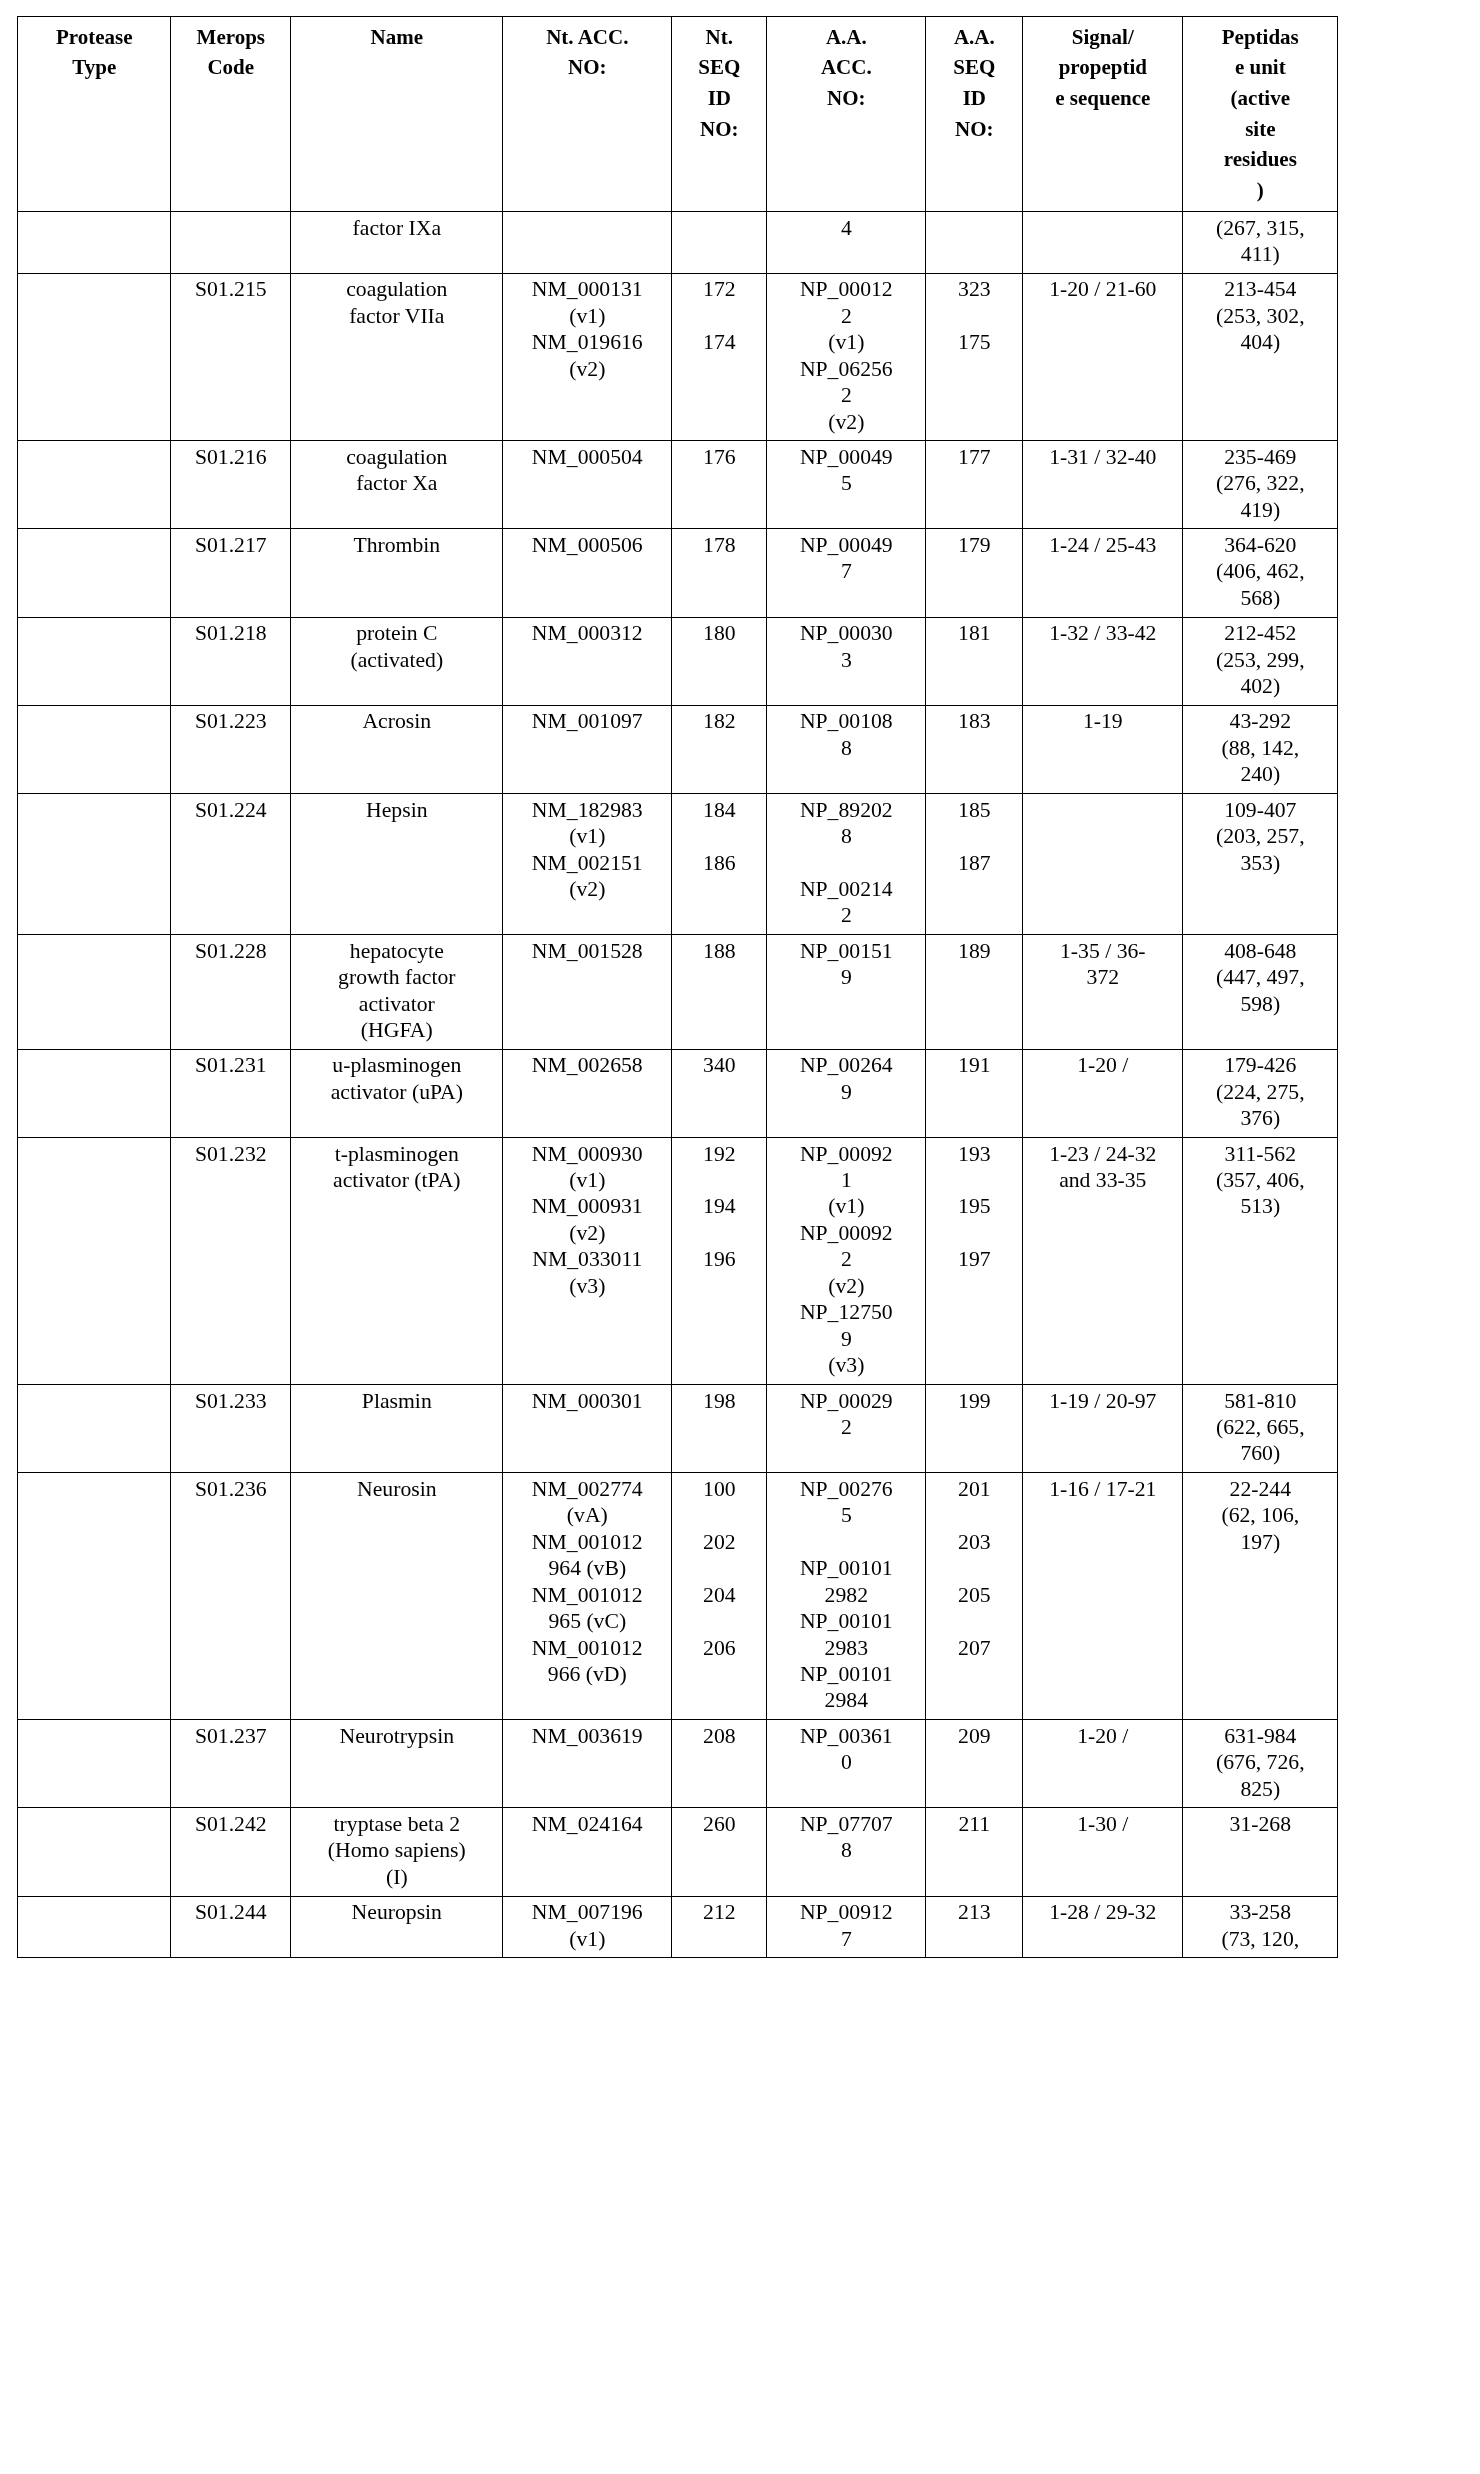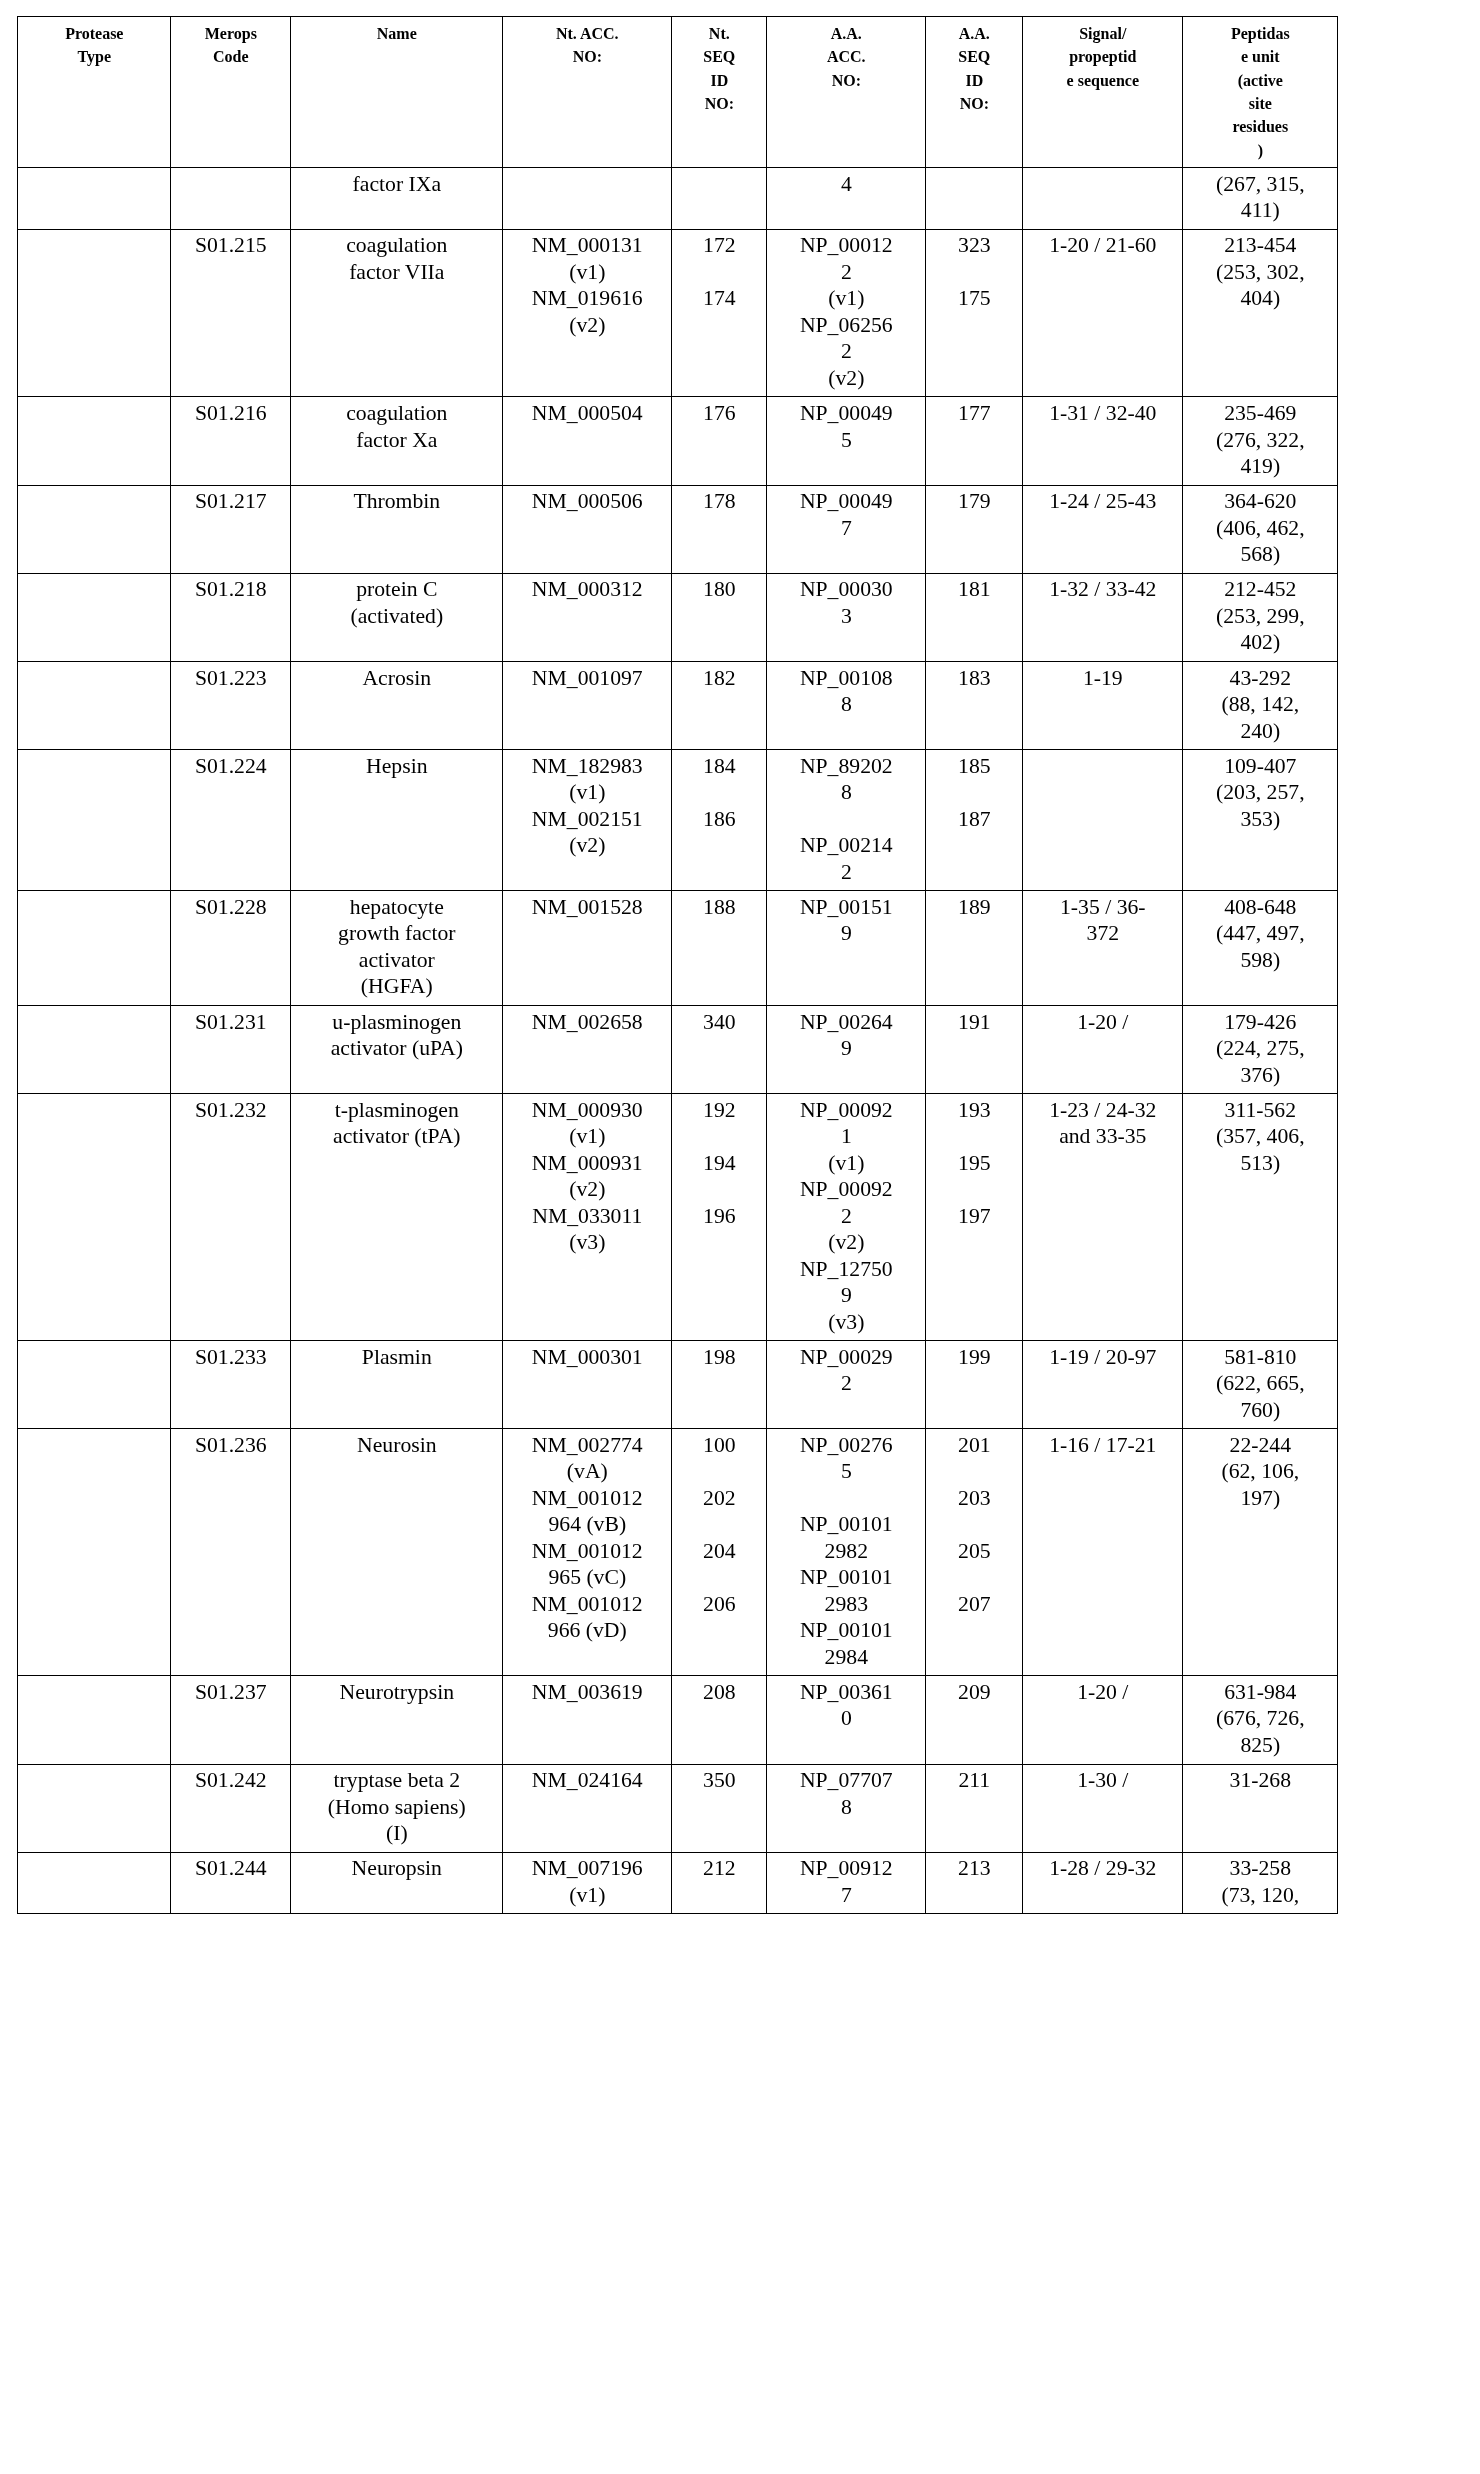--- a/index.html
+++ b/index.html
@@ -33,21 +33,21 @@
     vertical-align: top;
     text-align: center;
     padding: 2.6px 3.5px 5.2px 3.5px;
     font-size: 21.7px;
     line-height: 1.22;
     font-weight: normal;
     overflow: hidden;
   }
   table.protease-table thead th {
     font-weight: bold;
-    font-size: 16px;
+    font-size: 21px;
     line-height: 1.46;
     padding-top: 5.2px;
     vertical-align: top;
     margin-top: 20px;
   }
   
   col.c-type      { width: 153px; }
   col.c-merops    { width: 120px; }
   col.c-name      { width: 212px; }
   col.c-ntacc     { width: 169px; }
@@ -889,21 +889,21 @@
               <span class="ln">(I)</span>
             </span>
           </td>
           <td>
             <span class="cell-lines">
               <span class="ln">NM_024164</span>
             </span>
           </td>
           <td>
             <span class="cell-lines">
-              <span class="ln">350</span>
+              <span class="ln">260</span>
             </span>
           </td>
           <td>
             <span class="cell-lines">
               <span class="ln">NP_07707</span>
               <span class="ln">8</span>
             </span>
           </td>
           <td>
             <span class="cell-lines">

